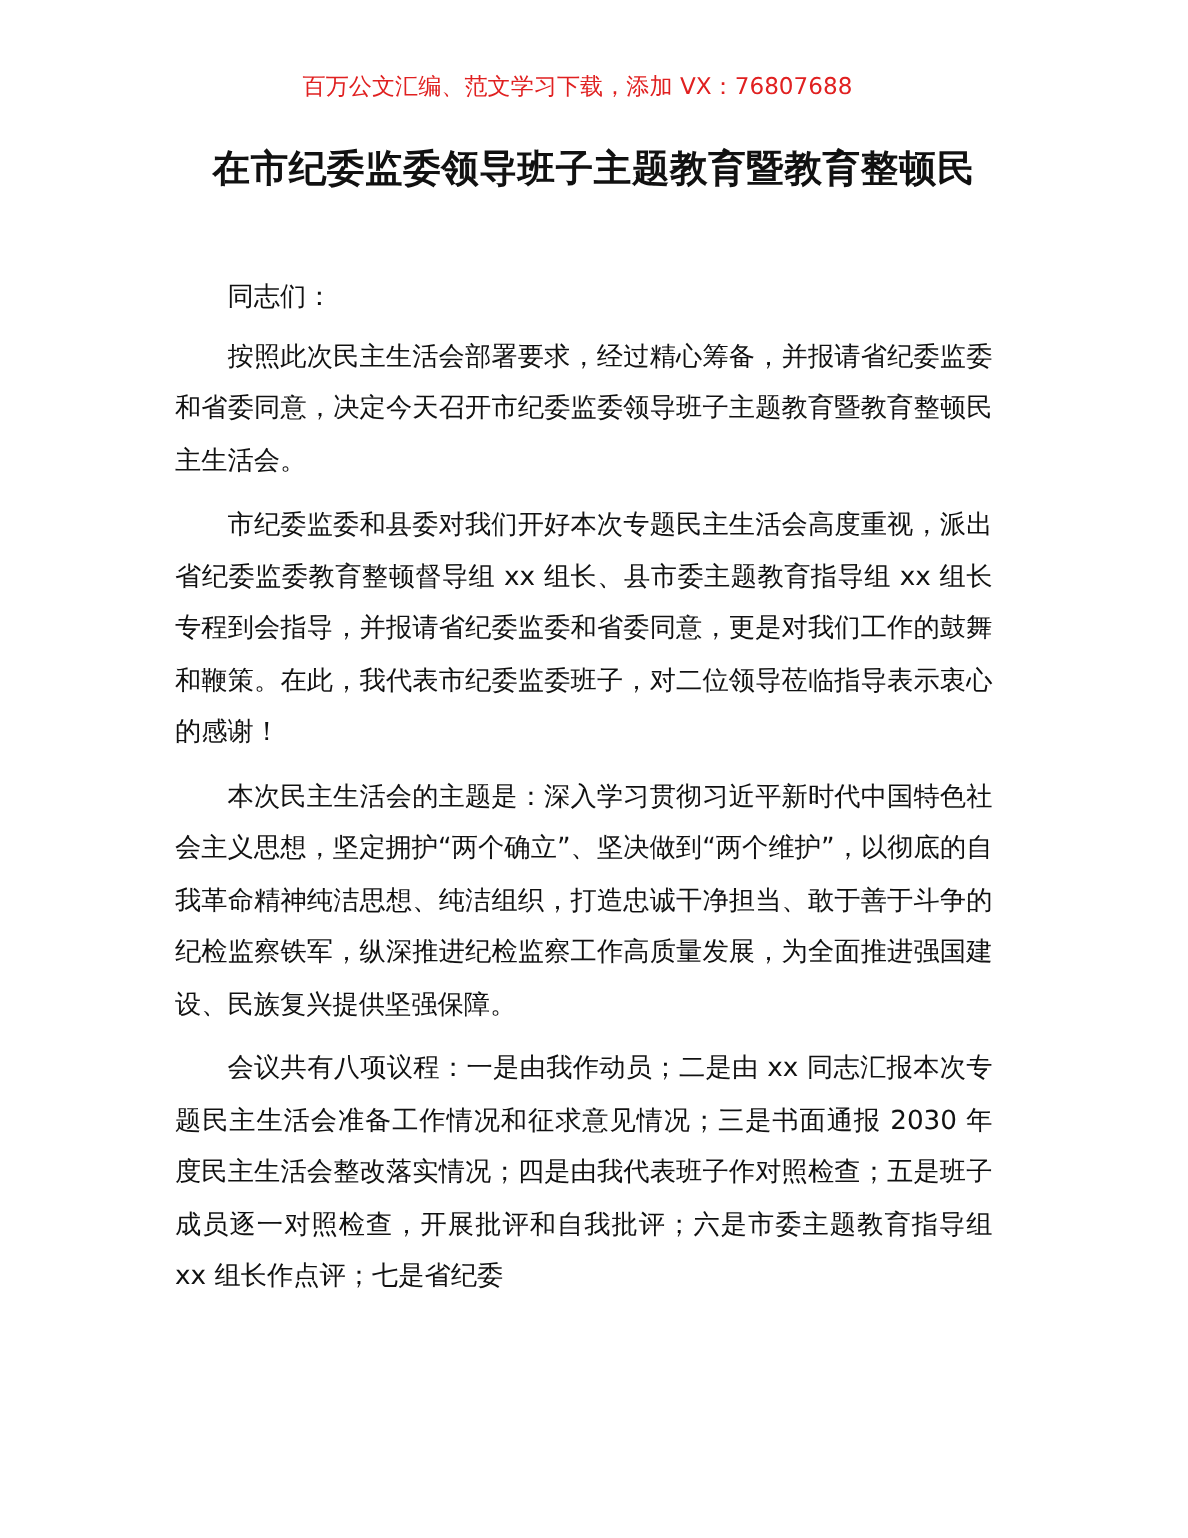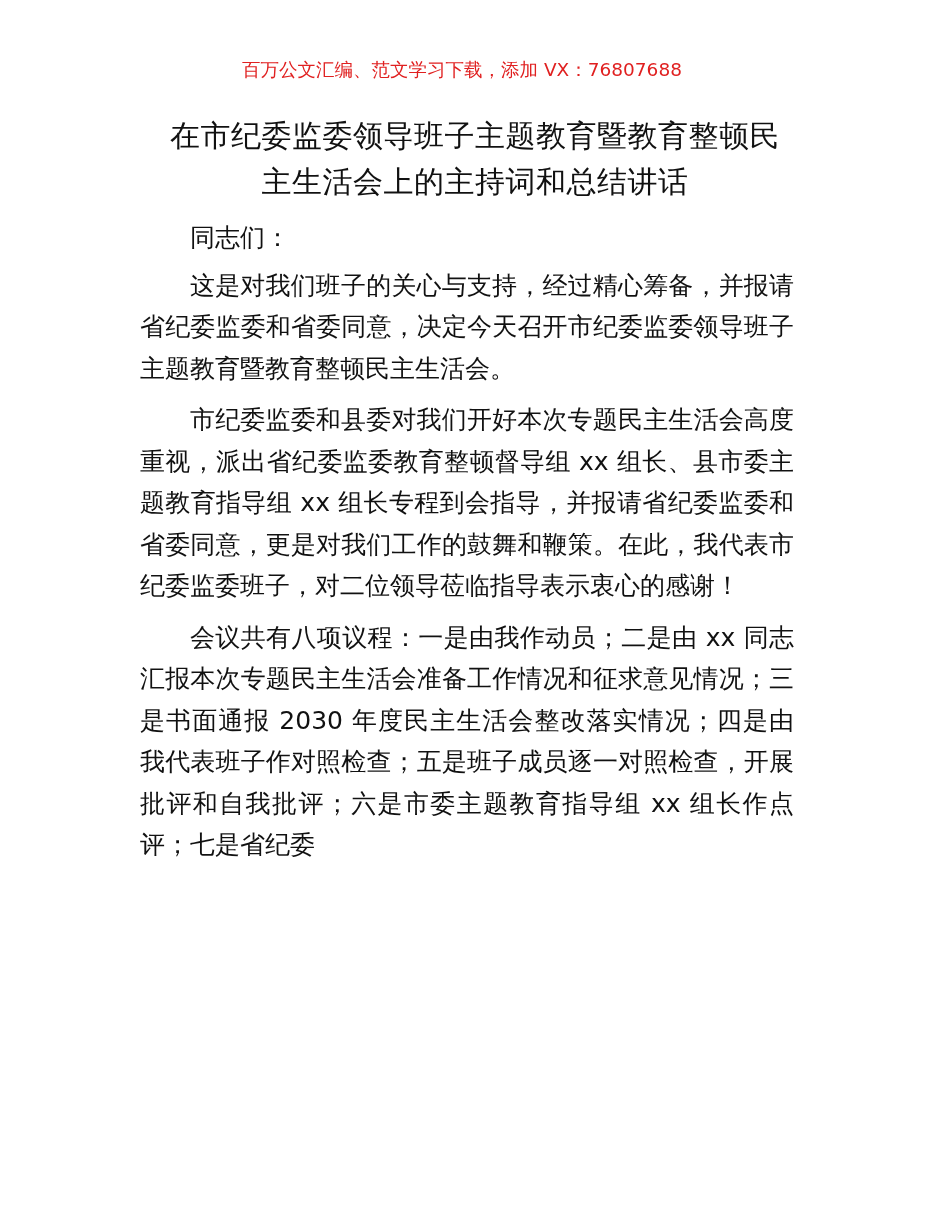--- a/index.html
+++ b/index.html
@@ -38,38 +38,38 @@
     }
     .doc-title span { display: block; }
     .doc-body {
       position: absolute;
       top: 217px;
       left: 140px;
       width: 670px;
     }
     .para {
       margin: 0 16px 10px 0;
-      font-size: 25px;
+      font-size: 21px;
       line-height: 41.5px;
       text-indent: 2em;
       text-align: justify;
       color: #111111;
     }
     .para.salutation {
       margin-bottom: 6px;
     }
   </style>
 </head>
 <body>
 
 <div class="page-header">百万公文汇编、范文学习下载，添加 VX：76807688</div>
 
-<h1 class="doc-title" style="margin:0;font-weight:normal;">
+<h1 class="doc-title" style="margin:0;font-weight:bold;">
   <span>在市纪委监委领导班子主题教育暨教育整顿民</span>
-  <span>主生活会上的主持词和总结讲话</span>
 </h1>
 
 <div class="doc-body">
   <p class="para salutation">同志们：</p>
-  <p class="para">这是对我们班子的关心与支持，经过精心筹备，并报请省纪委监委和省委同意，决定今天召开市纪委监委领导班子主题教育暨教育整顿民主生活会。</p>
+  <p class="para">按照此次民主生活会部署要求，经过精心筹备，并报请省纪委监委和省委同意，决定今天召开市纪委监委领导班子主题教育暨教育整顿民主生活会。</p>
   <p class="para">市纪委监委和县委对我们开好本次专题民主生活会高度重视，派出省纪委监委教育整顿督导组 xx 组长、县市委主题教育指导组 xx 组长专程到会指导，并报请省纪委监委和省委同意，更是对我们工作的鼓舞和鞭策。在此，我代表市纪委监委班子，对二位领导莅临指导表示衷心的感谢！</p>
+  <p class="para">本次民主生活会的主题是：深入学习贯彻习近平新时代中国特色社会主义思想，坚定拥护“两个确立”、坚决做到“两个维护”，以彻底的自我革命精神纯洁思想、纯洁组织，打造忠诚干净担当、敢于善于斗争的纪检监察铁军，纵深推进纪检监察工作高质量发展，为全面推进强国建设、民族复兴提供坚强保障。</p>
   <p class="para">会议共有八项议程：一是由我作动员；二是由 xx 同志汇报本次专题民主生活会准备工作情况和征求意见情况；三是书面通报 2030 年度民主生活会整改落实情况；四是由我代表班子作对照检查；五是班子成员逐一对照检查，开展批评和自我批评；六是市委主题教育指导组 xx 组长作点评；七是省纪委</p>
 </div>
 
 </body></html>

